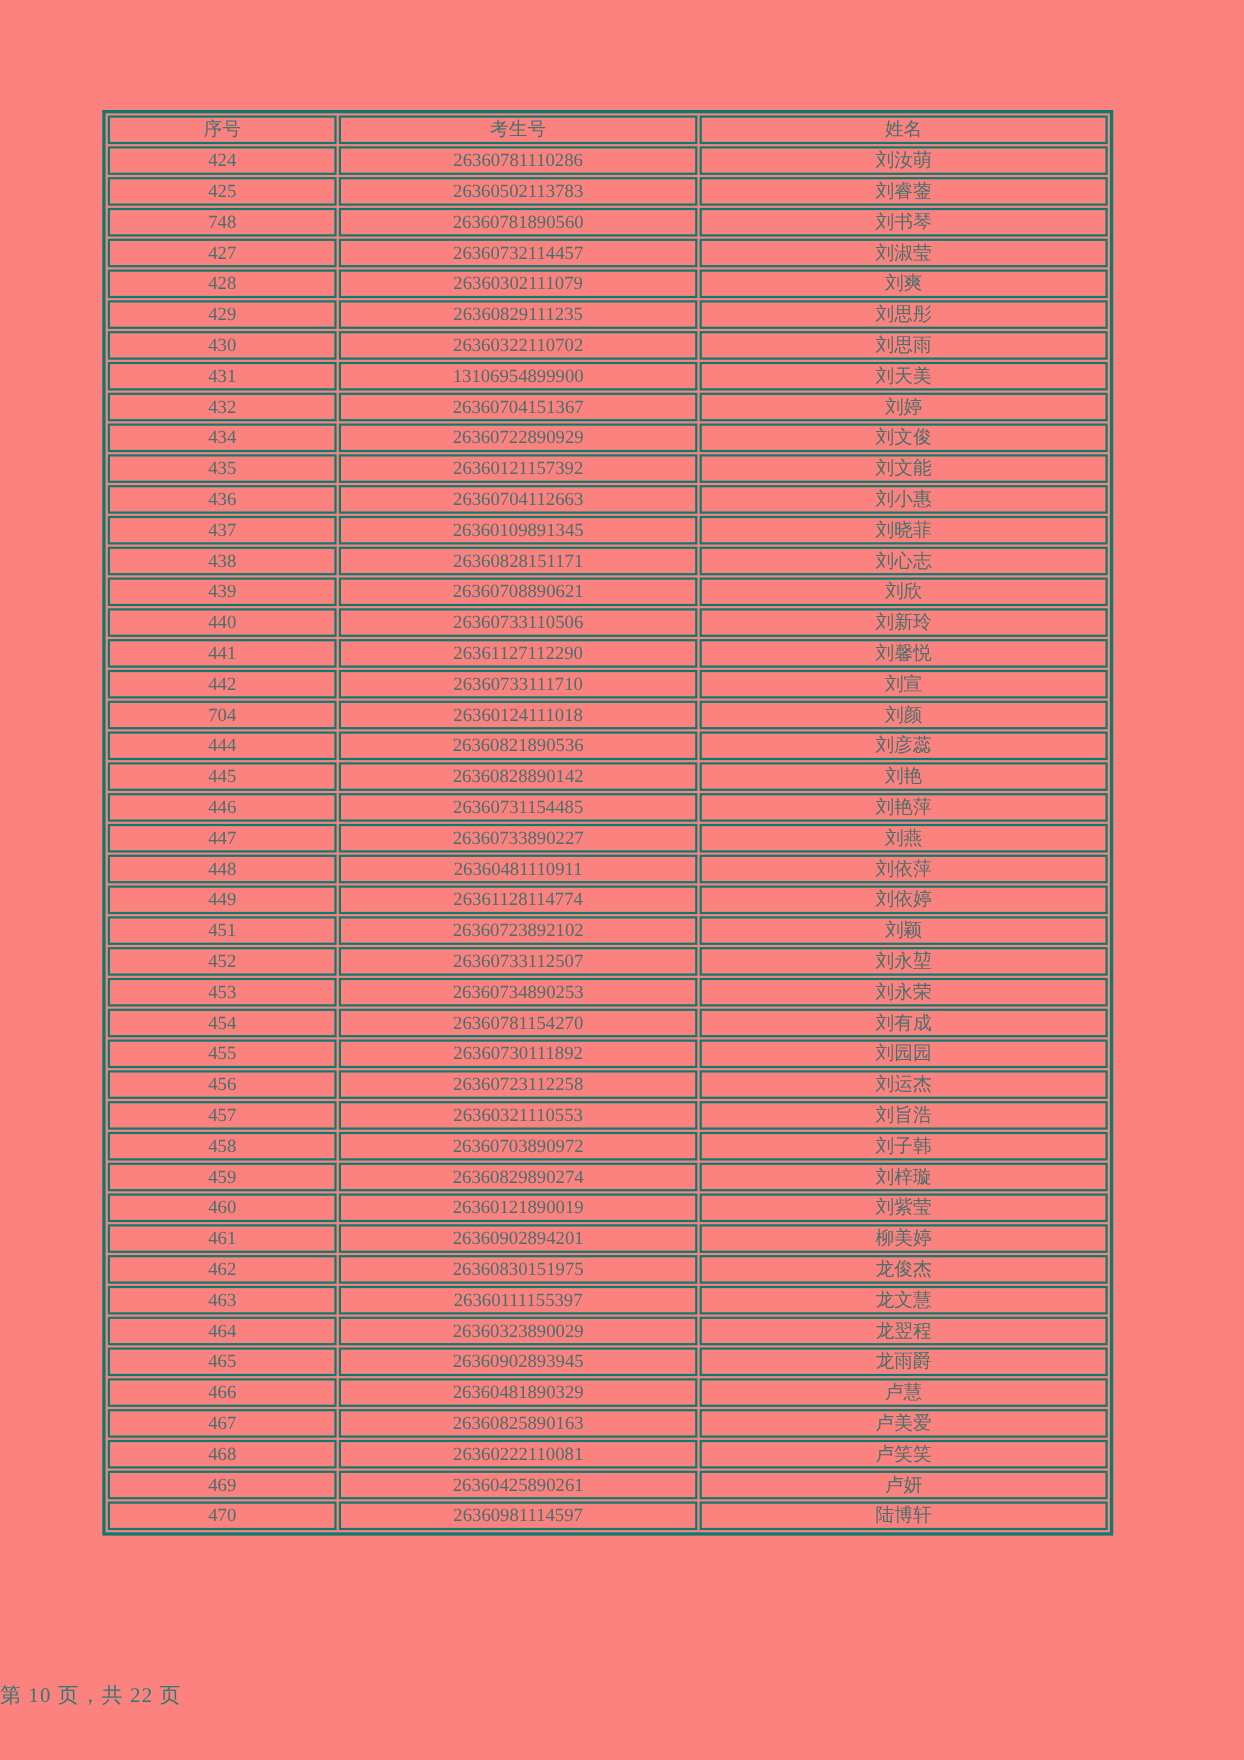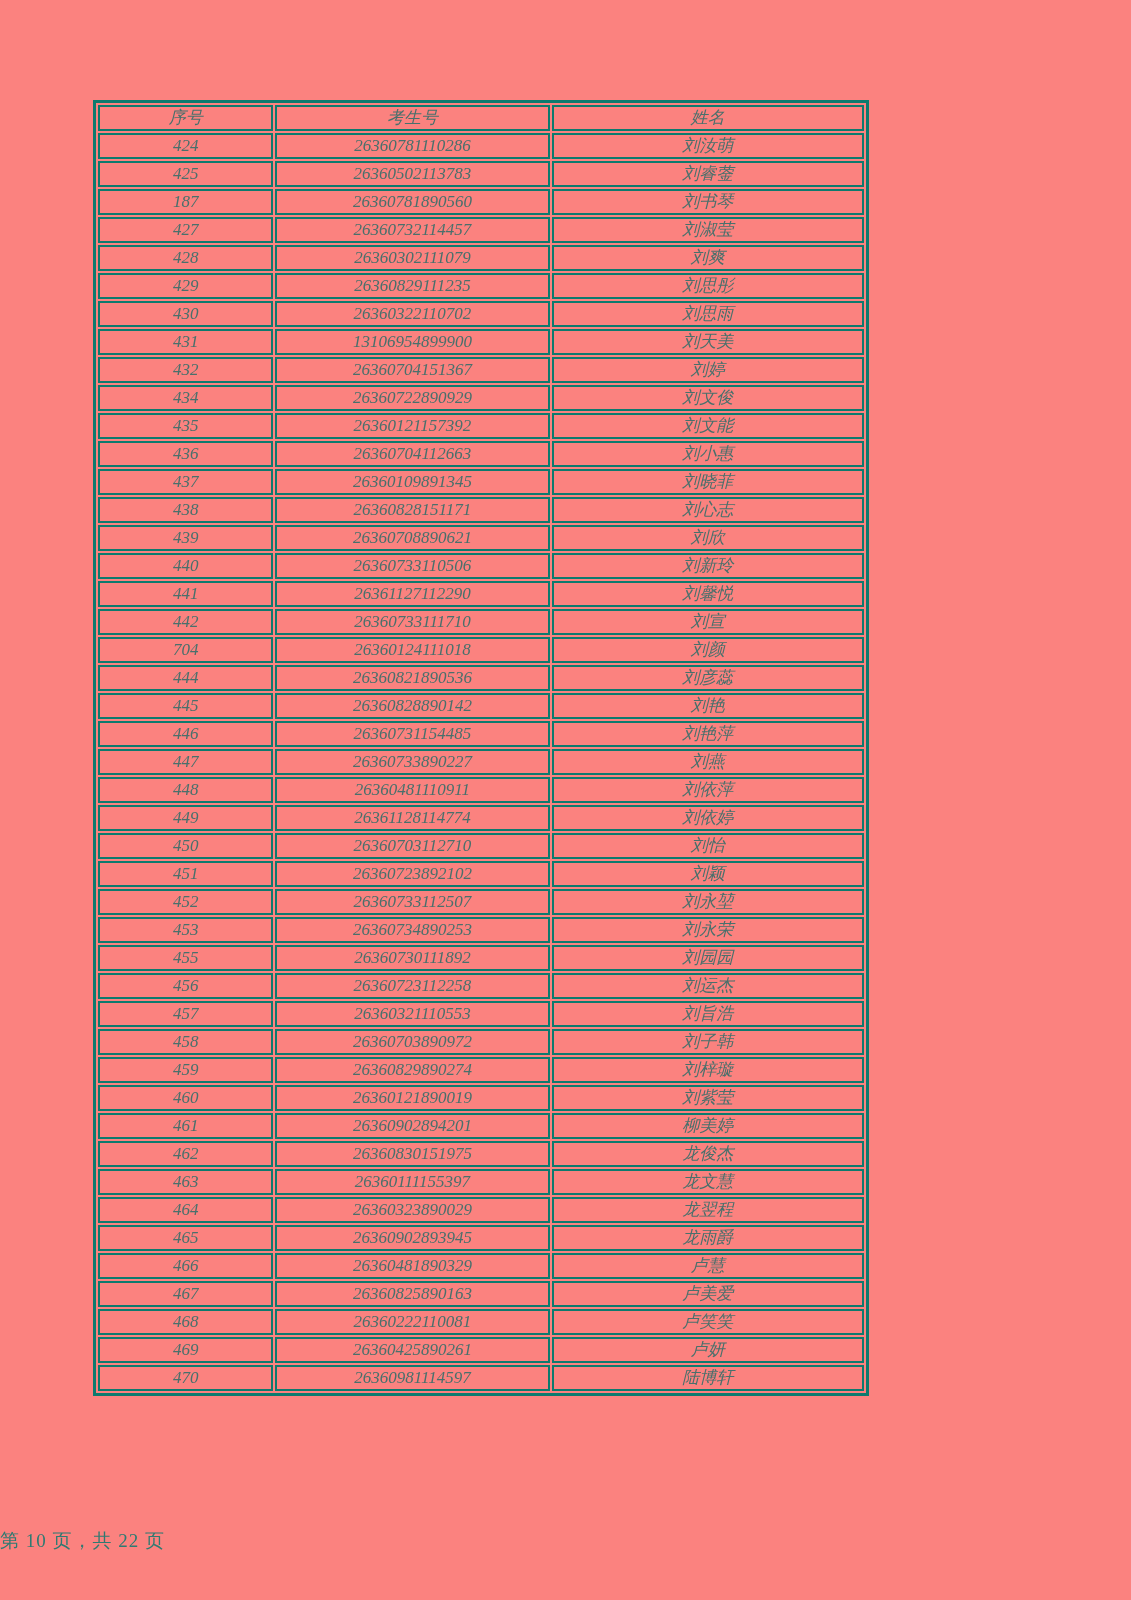--- a/index.html
+++ b/index.html
@@ -15,26 +15,25 @@
     overflow: hidden;
   }
   .page {
     position: absolute;
     inset: 0;
   }
   table.roster {
     position: absolute;
     left: 93px;
     top: 100px;
-    width: 776px;
+    width: 919px;
     border: 3px solid #0d7a6e;
     border-collapse: separate;
     border-spacing: 2px;
     table-layout: fixed;
-    font-style: italic;
   }
   table.roster th,
   table.roster td {
     border: 2px solid #0d7a6e;
     height: 22px;
     padding: 0;
     text-align: center;
     vertical-align: middle;
     font-size: 17px;
     line-height: 22px;
@@ -80,21 +79,21 @@
           <td>424</td>
           <td>26360781110286</td>
           <td>刘汝萌</td>
         </tr>
         <tr>
           <td>425</td>
           <td>26360502113783</td>
           <td>刘睿蓥</td>
         </tr>
         <tr>
-          <td>187</td>
+          <td>748</td>
           <td>26360781890560</td>
           <td>刘书琴</td>
         </tr>
         <tr>
           <td>427</td>
           <td>26360732114457</td>
           <td>刘淑莹</td>
         </tr>
         <tr>
           <td>428</td>
@@ -195,40 +194,40 @@
           <td>448</td>
           <td>26360481110911</td>
           <td>刘依萍</td>
         </tr>
         <tr>
           <td>449</td>
           <td>26361128114774</td>
           <td>刘依婷</td>
         </tr>
         <tr>
-          <td>450</td>
-          <td>26360703112710</td>
-          <td>刘怡</td>
-        </tr>
-        <tr>
           <td>451</td>
           <td>26360723892102</td>
           <td>刘颖</td>
         </tr>
         <tr>
           <td>452</td>
           <td>26360733112507</td>
           <td>刘永堃</td>
         </tr>
         <tr>
           <td>453</td>
           <td>26360734890253</td>
           <td>刘永荣</td>
         </tr>
         <tr>
+          <td>454</td>
+          <td>26360781154270</td>
+          <td>刘有成</td>
+        </tr>
+        <tr>
           <td>455</td>
           <td>26360730111892</td>
           <td>刘园园</td>
         </tr>
         <tr>
           <td>456</td>
           <td>26360723112258</td>
           <td>刘运杰</td>
         </tr>
         <tr>

